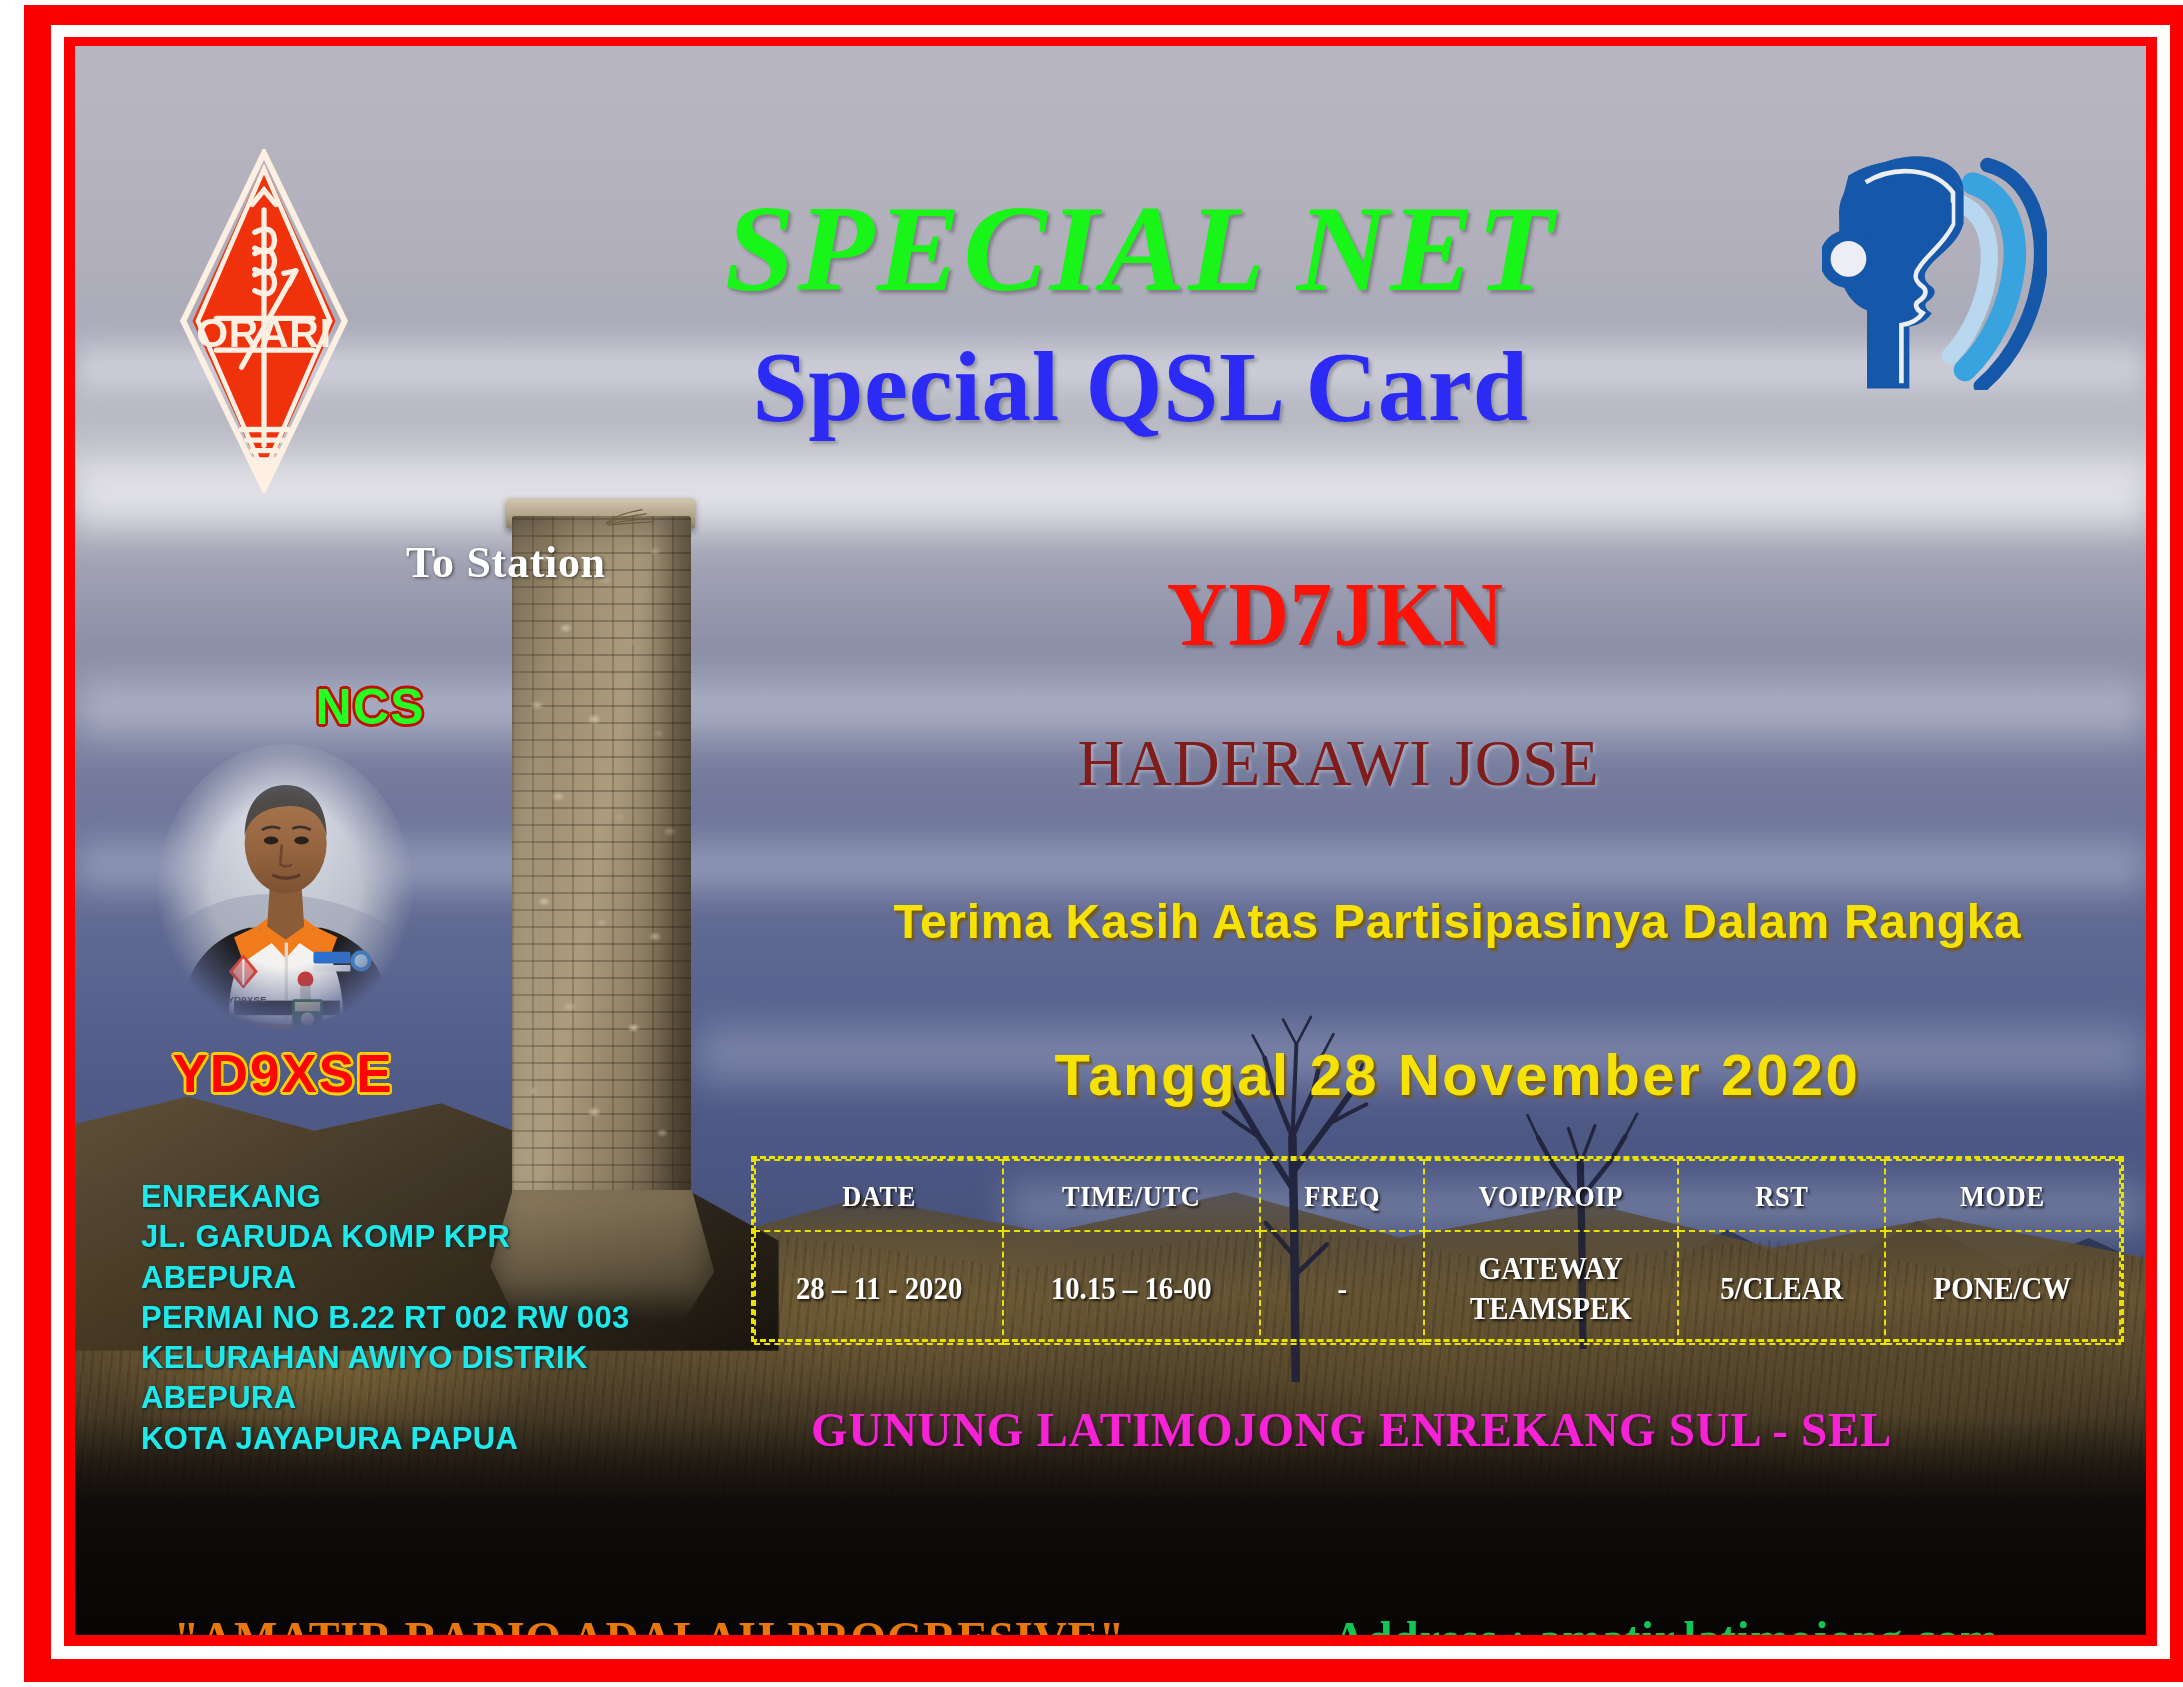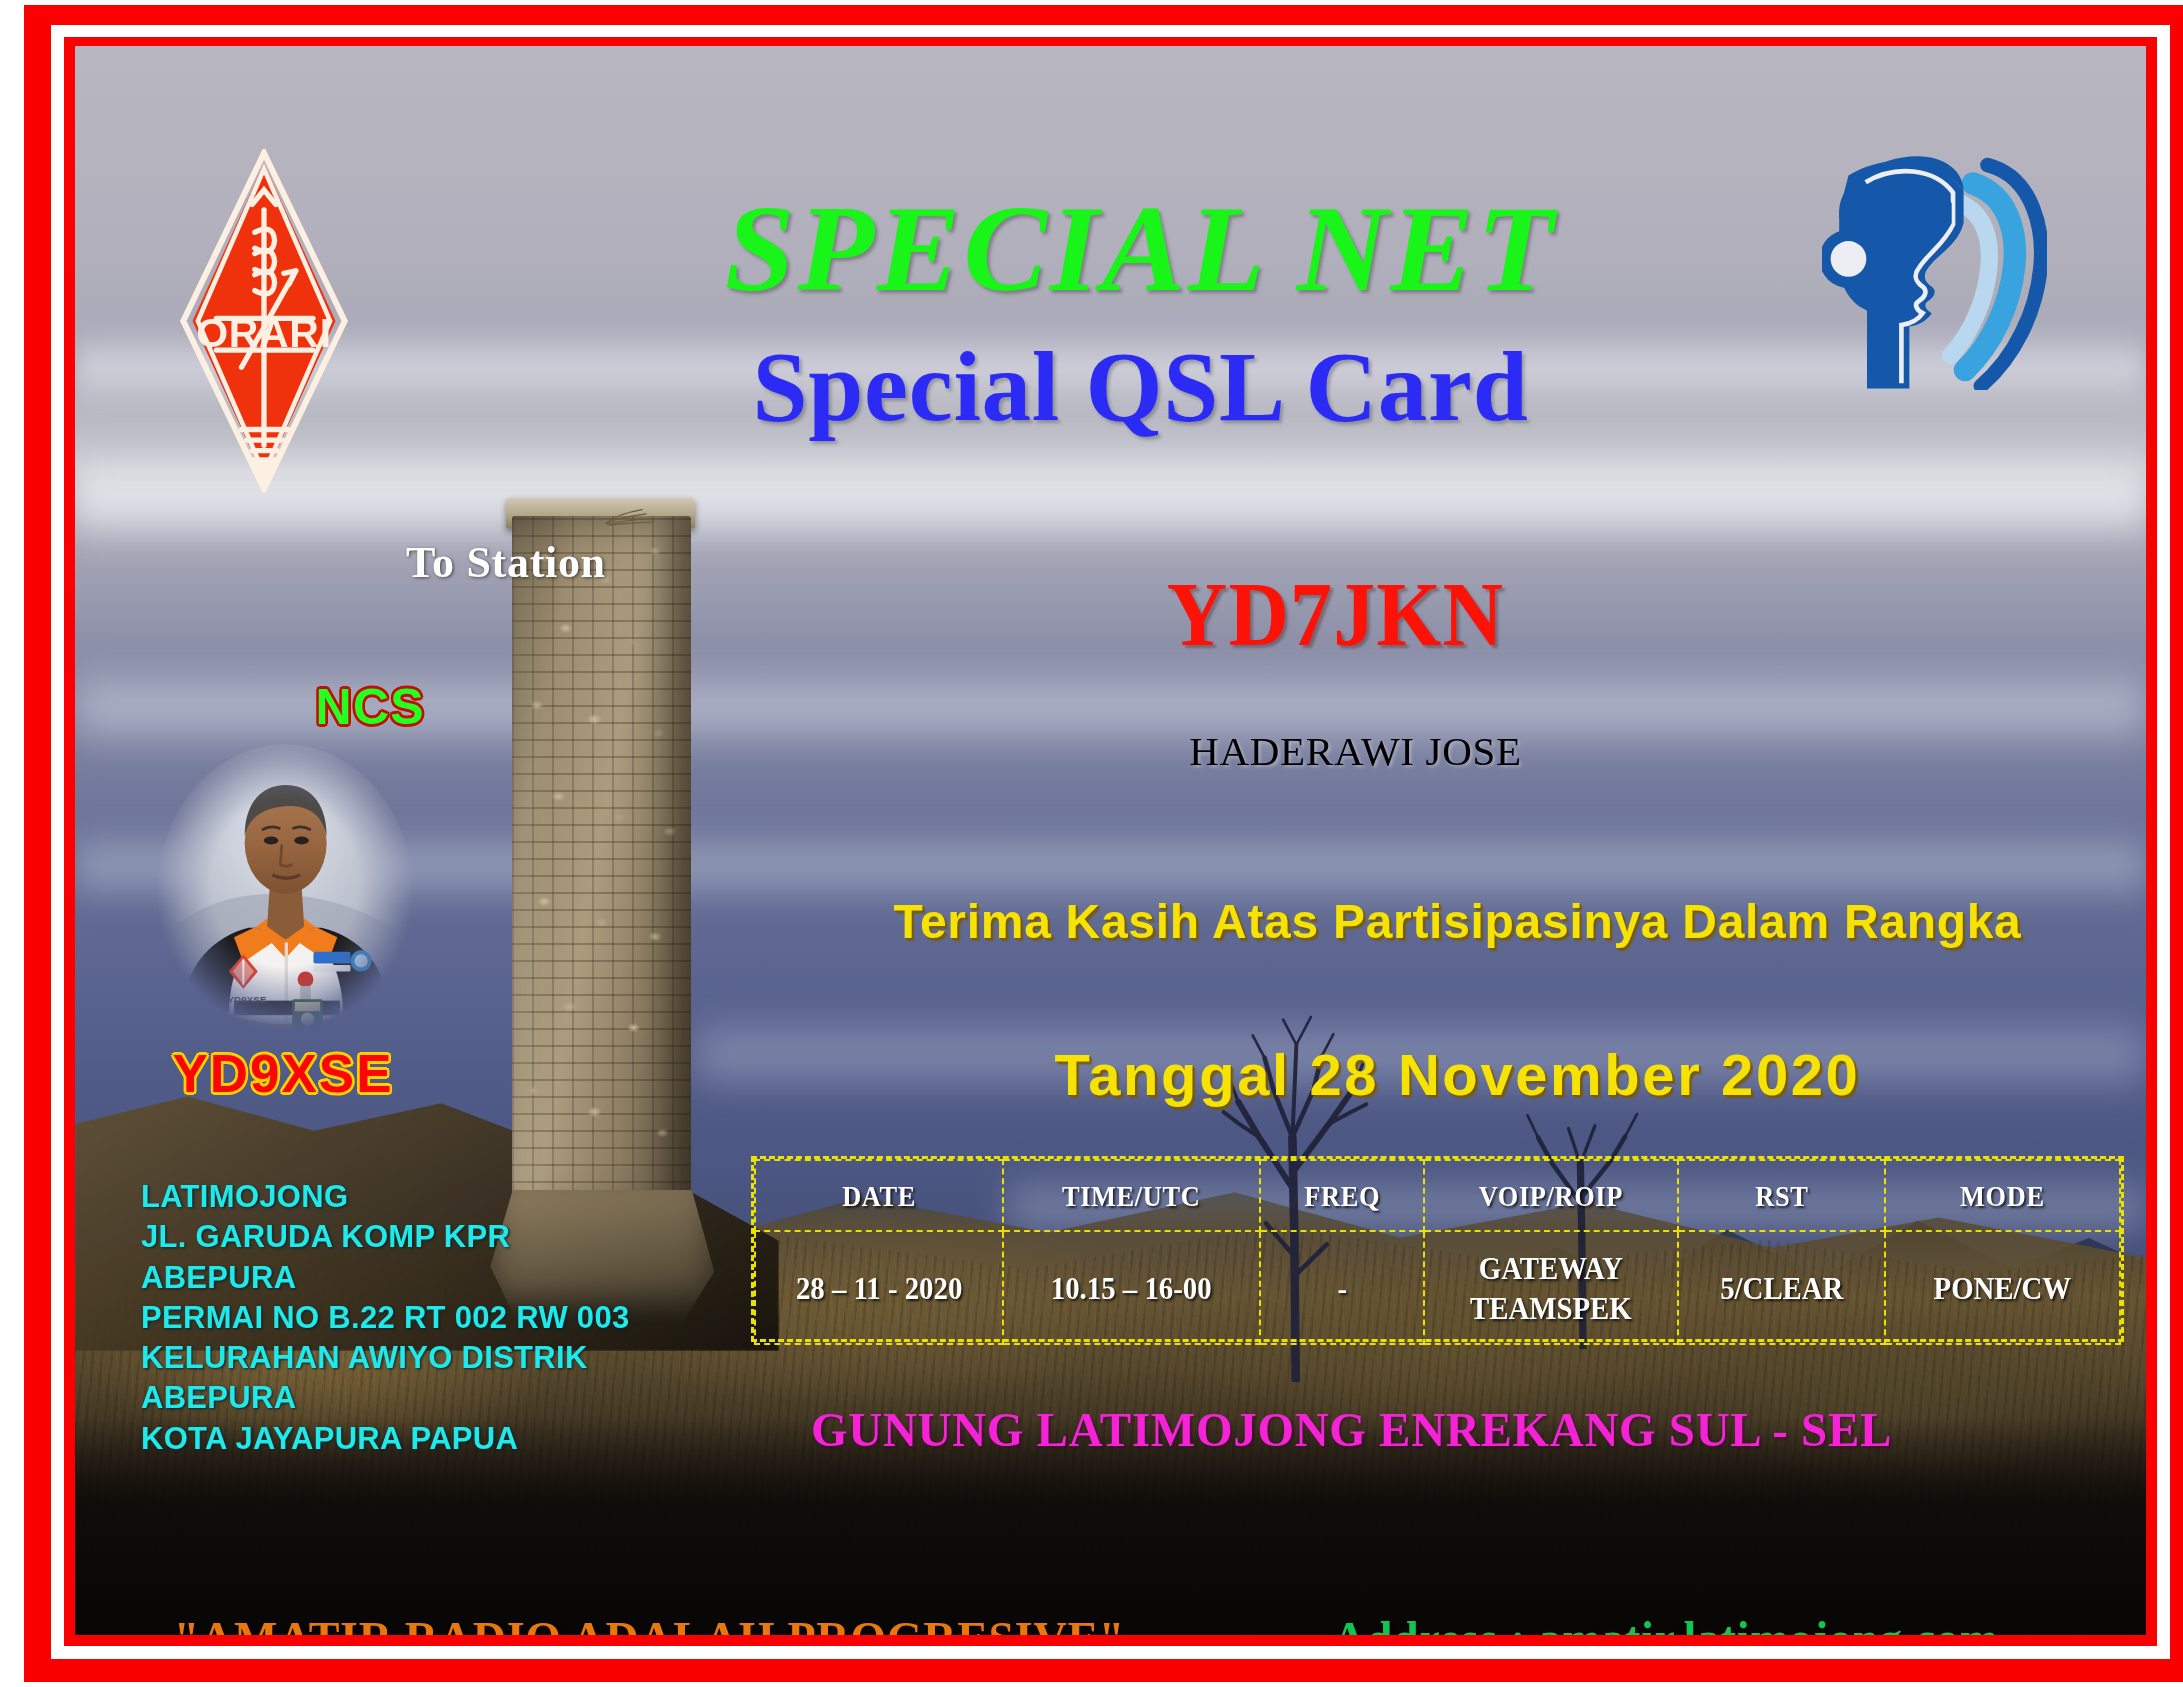--- a/index.html
+++ b/index.html
@@ -223,23 +223,23 @@
     text-shadow:1.3px 1.3px 3.3px rgba(0,0,0,.55);
   }
   #callsign{
     position:absolute;left:913px;top:523px;width:695px;text-align:center;
     font-family:"Liberation Serif",serif;font-weight:bold;font-size:91px;
     line-height:1;color:#fc1207;letter-spacing:1.3px;
     transform:scaleX(.92);
     text-shadow:3.3px 2.6px 2.6px rgba(60,30,30,.35);
   }
   #opname{
-    position:absolute;left:811px;top:685px;width:939px;text-align:center;
-    font-family:"Liberation Serif",serif;font-weight:normal;font-size:41px;
-    line-height:1;color:#000000;letter-spacing:0.7px;
+    position:absolute;left:794px;top:685px;width:939px;text-align:center;
+    font-family:"Liberation Serif",serif;font-weight:normal;font-size:65px;
+    line-height:1;color:#7f1d1d;letter-spacing:0.7px;
     text-shadow:2px 2px 3.3px rgba(255,255,255,.35);
   }
 
   
   .ylw{
     position:absolute;text-align:center;color:#f6e205;
     font-family:"Liberation Sans",sans-serif;font-weight:bold;
     text-shadow:2.6px 2.6px 1.3px rgba(120,90,10,.85), 1.3px 1.3px 0 rgba(90,70,10,.6);
     letter-spacing:0.7px;
   }
@@ -531,21 +531,21 @@
             <td>5/CLEAR</td>
             <td>PONE/CW</td>
           </tr>
         </tbody>
       </table>
     </div>
 
     <div id="location">GUNUNG LATIMOJONG ENREKANG SUL - SEL</div>
 
     <div id="address">
-      <div>LATIMOJONG</div>
+      <div>ENREKANG</div>
       <div>JL. GARUDA KOMP KPR</div>
       <div>ABEPURA</div>
       <div>PERMAI NO B.22 RT 002 RW 003</div>
       <div>KELURAHAN AWIYO DISTRIK</div>
       <div>ABEPURA</div>
       <div>KOTA JAYAPURA PAPUA</div>
     </div>
 
     <div id="motto">"AMATIR  RADIO ADALAH PROGRESIVE"</div>
     <div id="web">Address  : amatir.latimojong.com</div>

